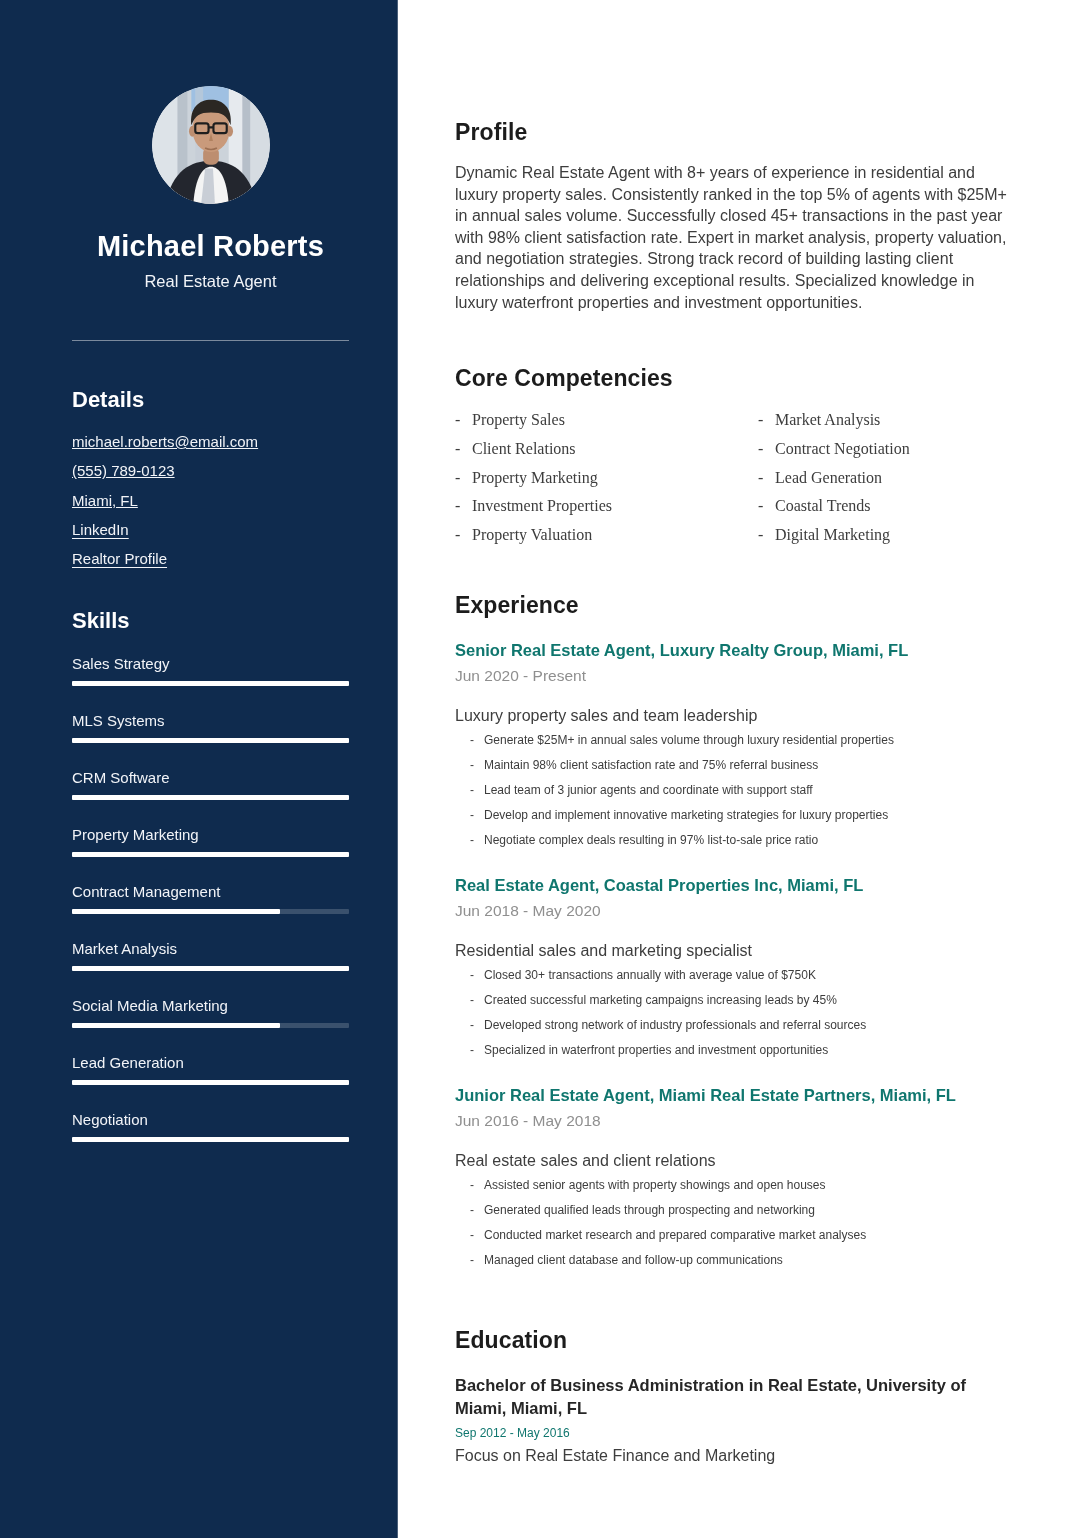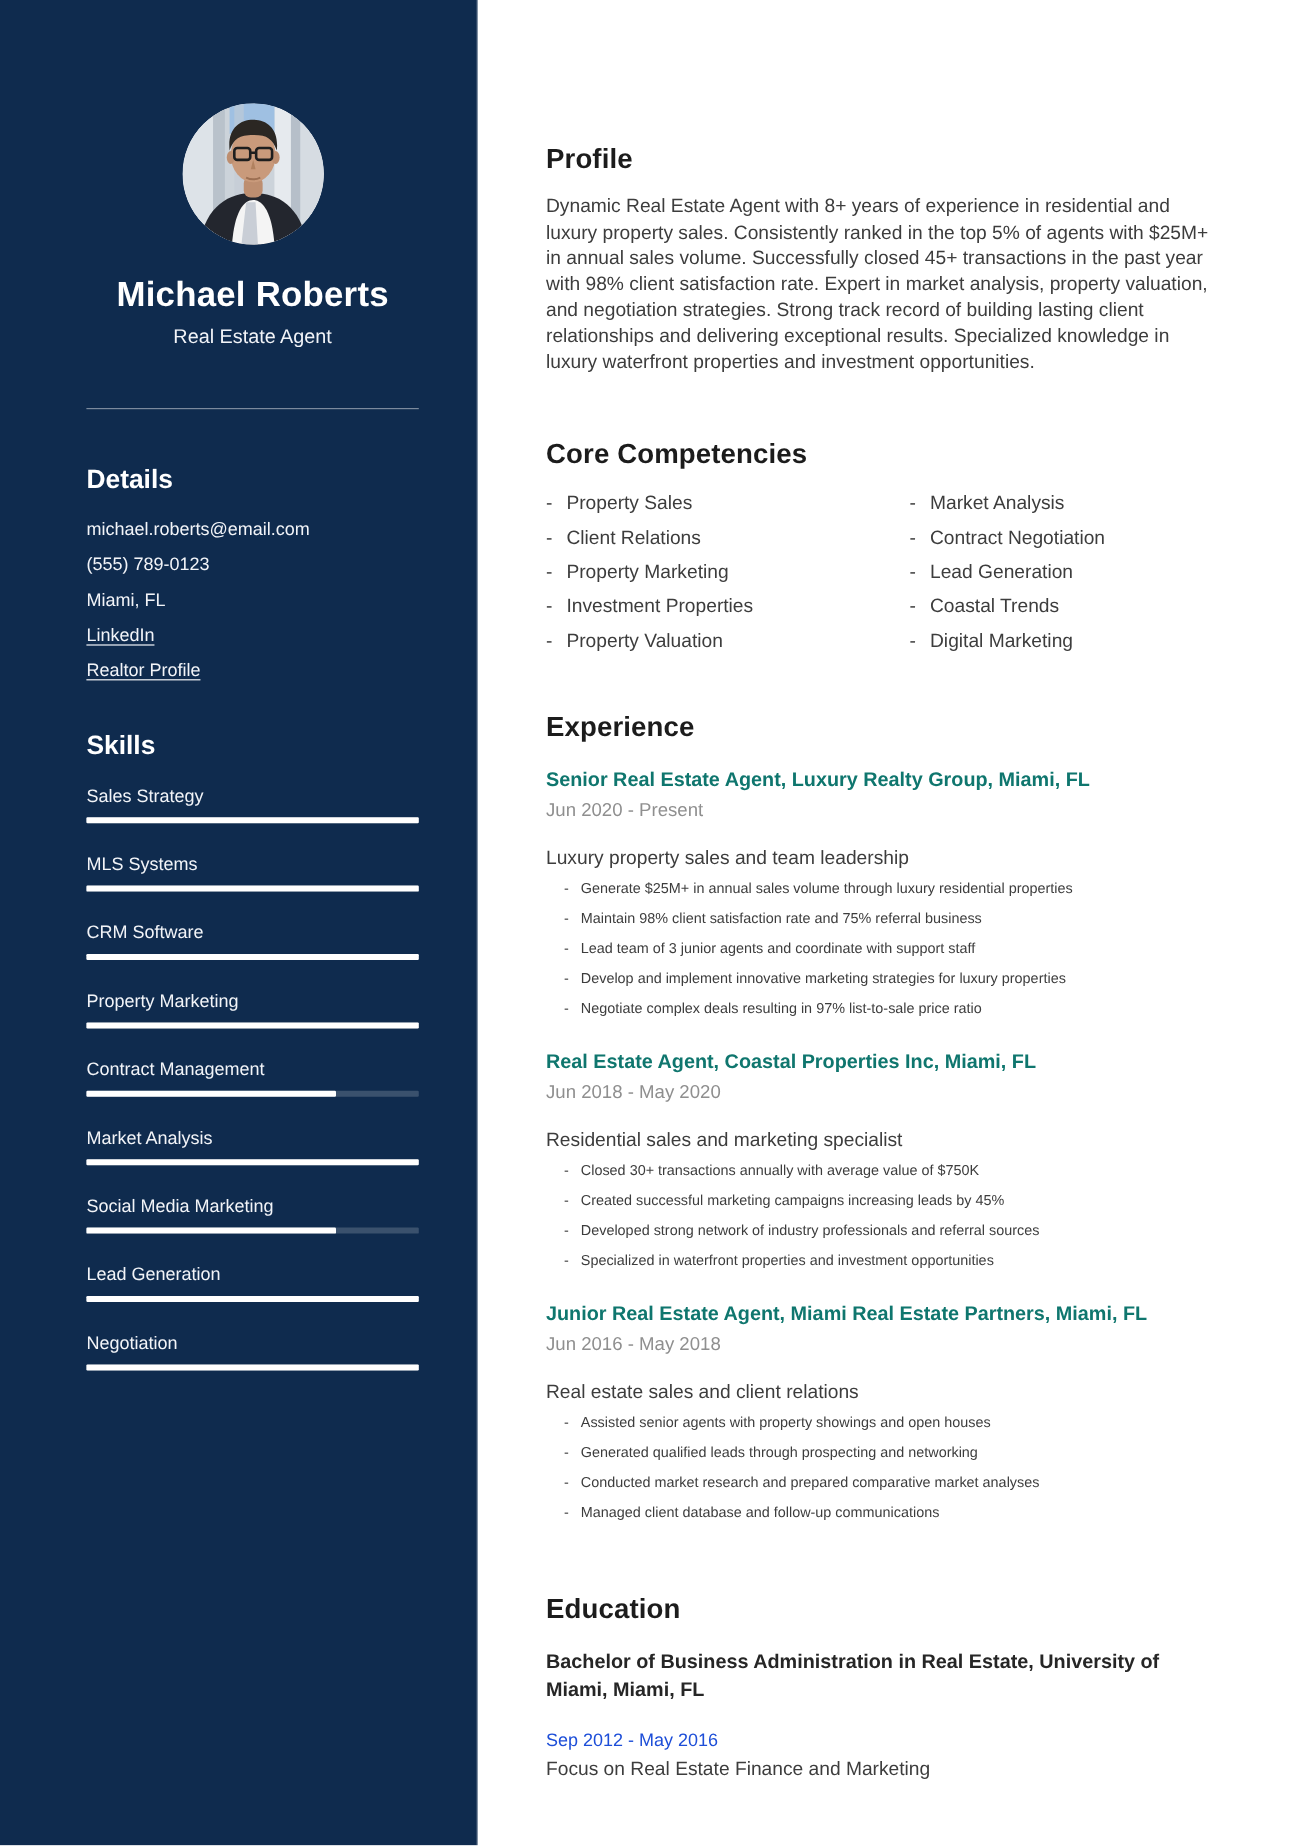--- a/index.html
+++ b/index.html
@@ -63,20 +63,21 @@
     font-size: 22px;
     font-weight: 700;
     color: #ffffff;
   }
   .detail-list { margin-top: 21px; list-style: none; }
   .detail-item {
     font-size: 15px;
     color: #f2f4f8;
     margin-bottom: 13.5px;
     line-height: 1.05;
+    text-decoration: underline;
   }
   .detail-link {
     text-decoration: underline;
     text-underline-offset: 3px;
     cursor: pointer;
   }
   .skills-list { margin-top: 21px; list-style: none; }
   .skill { margin-bottom: 26px; }
   .skill-label { font-size: 15px; color: #f2f4f8; line-height: 1.2; }
   .skill-track {
@@ -107,20 +108,21 @@
   .profile-text {
     margin-top: 16px;
     font-size: 16px;
     line-height: 21.6px;
     color: #3d3d3d;
   }
   .mt-comp { margin-top: 52px; }
   .comp-cols {
     margin-top: 14px;
     display: flex;
+    font-family: Liberation Serif, serif;
   }
   .comp-col { list-style: none; width: 303px; }
   .comp-col:last-child { width: auto; }
   .comp-item {
     position: relative;
     padding-left: 17px;
     font-size: 16px;
     line-height: 28.7px;
     color: #3d3d3d;
   }
@@ -167,23 +169,23 @@
   .mt-edu { margin-top: 54px; }
   .edu-degree {
     margin-top: 20px;
     font-size: 16.5px;
     font-weight: 700;
     color: #262626;
     line-height: 22.5px;
     max-width: 540px;
   }
   .edu-dates {
-    margin-top: 23px;
-    font-size: 15px;
-    color: #1d4ed8;
+    margin-top: 7px;
+    font-size: 12px;
+    color: #0f766e;
   }
   .edu-focus {
     margin-top: 7px;
     font-size: 16px;
     color: #3d3d3d;
   }
 </style>
 </head>
 <body>
 

